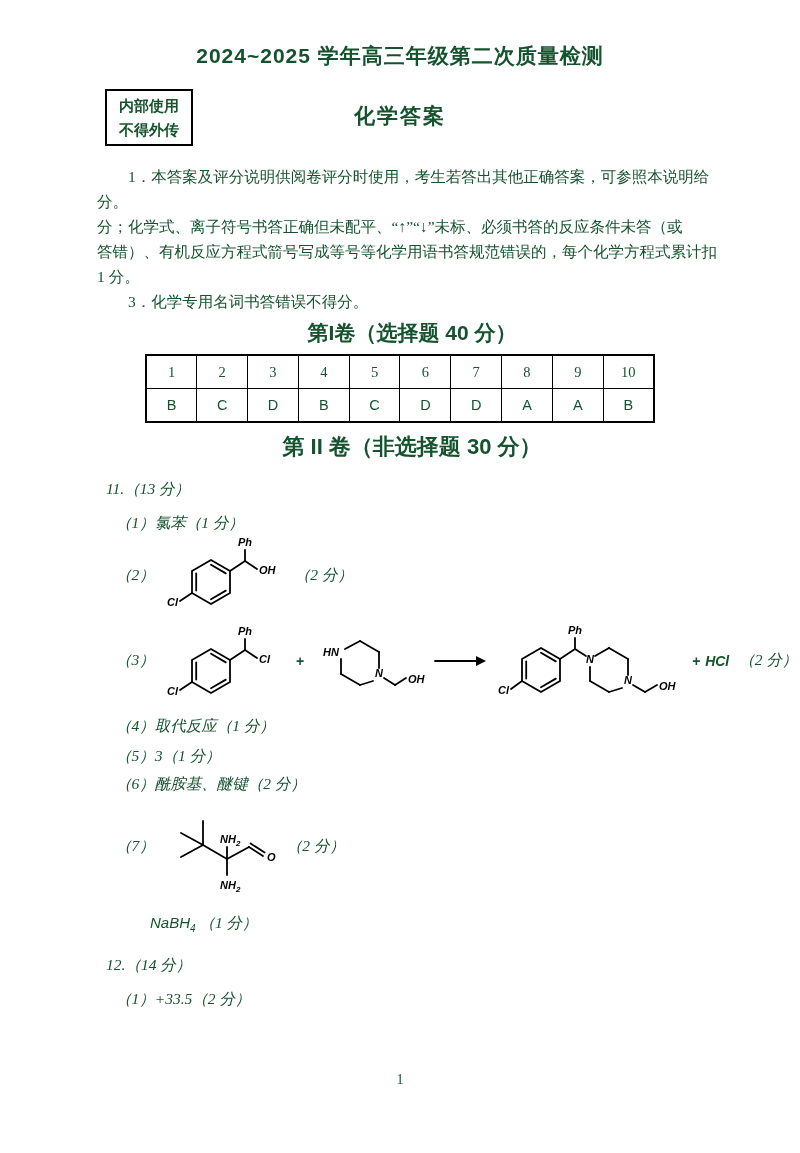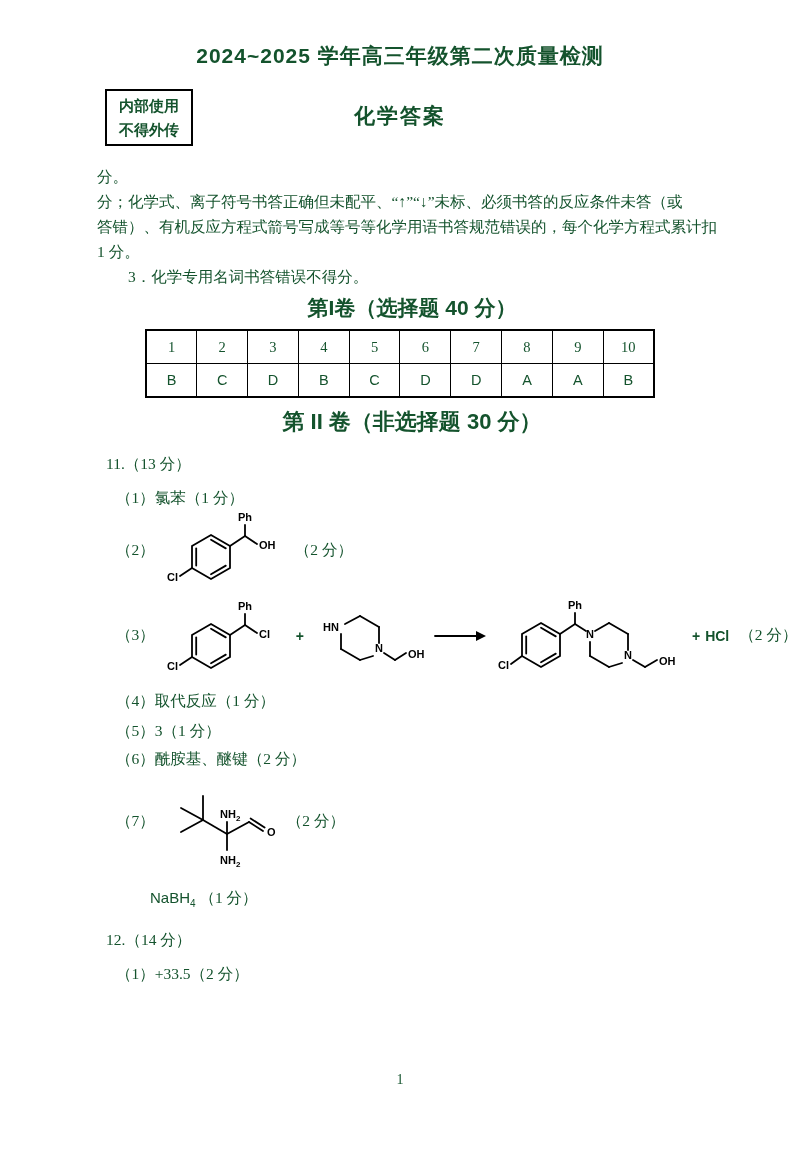--- a/index.html
+++ b/index.html
@@ -37,21 +37,21 @@
   .section-heading.second { margin-top:9px; font-size:22px; }
   .answer-table {
     margin:7px auto 0 auto; border-collapse:collapse; width:510px;
     border:2px solid #000;
   }
   .answer-table td {
     border:1px solid #000; width:10%; height:30px; text-align:center;
     vertical-align:middle; font-size:14.5px;
   }
   .answer-table tr.answers td { font-family:"Liberation Sans","DejaVu Sans",sans-serif; }
-  .answers-block { margin:16px 0 0 106px; }
+  .answers-block { margin:16px 0 0 106px;font-style:italic; }
   .ans-line { line-height:22px; white-space:nowrap; }
   .mt12 { margin-top:12px; } .mt8 { margin-top:8px; } .mt6 { margin-top:6px; }
   .mt10 { margin-top:10px; } .mt18 { margin-top:18px; } .mt14 { margin-top:14px; }
   .sub-indent { margin-left:10px; }
   .struct-row { display:flex; align-items:center; margin-left:10px; white-space:nowrap; }
   .struct-row .gap { margin:0 4px; }
   .formula {
     font-family:"Liberation Sans","DejaVu Sans",sans-serif; font-size:15px;
     margin-left:6px;
   }
@@ -83,20 +83,21 @@
 
   <div class="stamp">
     <div>内部使用</div>
     <div>不得外传</div>
   </div>
 
   <h1 class="doc-title">2024~2025 学年高三年级第二次质量检测</h1>
   <h2 class="doc-subtitle">化学答案</h2>
 
   <div class="notes">
+    <div class="note-line indent">1．本答案及评分说明供阅卷评分时使用，考生若答出其他正确答案，可参照本说明给</div>
     <div class="note-line">分。</div>
     <div class="note-line">分；化学式、离子符号书答正确但未配平、“↑”“↓”未标、必须书答的反应条件未答（或</div>
     <div class="note-line">答错）、有机反应方程式箭号写成等号等化学用语书答规范错误的，每个化学方程式累计扣</div>
     <div class="note-line">1 分。</div>
     <div class="note-line indent">3．化学专用名词书答错误不得分。</div>
   </div>
 
   <h3 class="section-heading">第I卷（选择题 40 分）</h3>
 
   <table class="answer-table">

